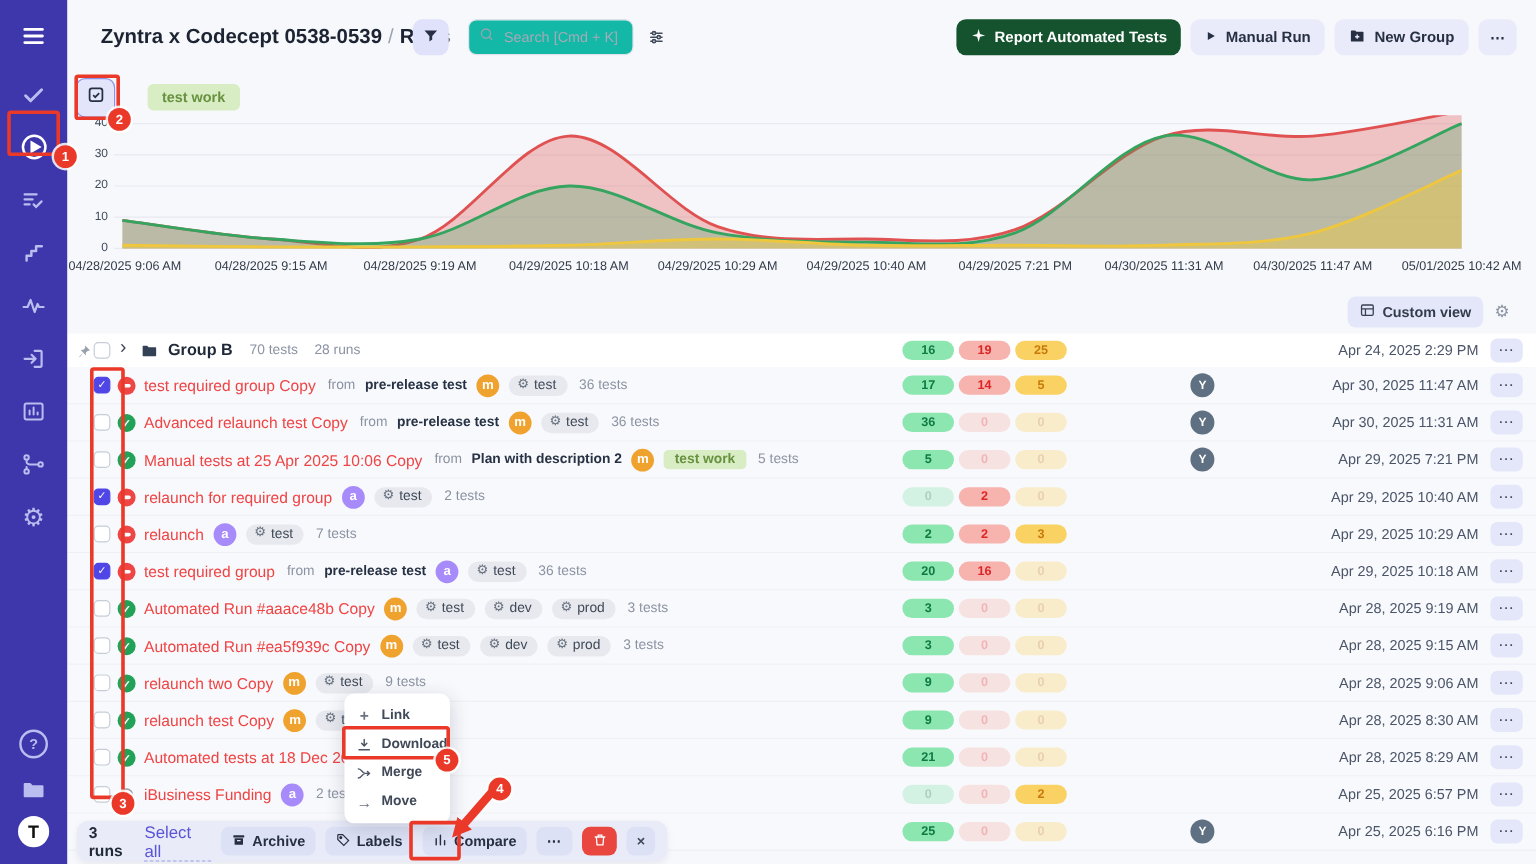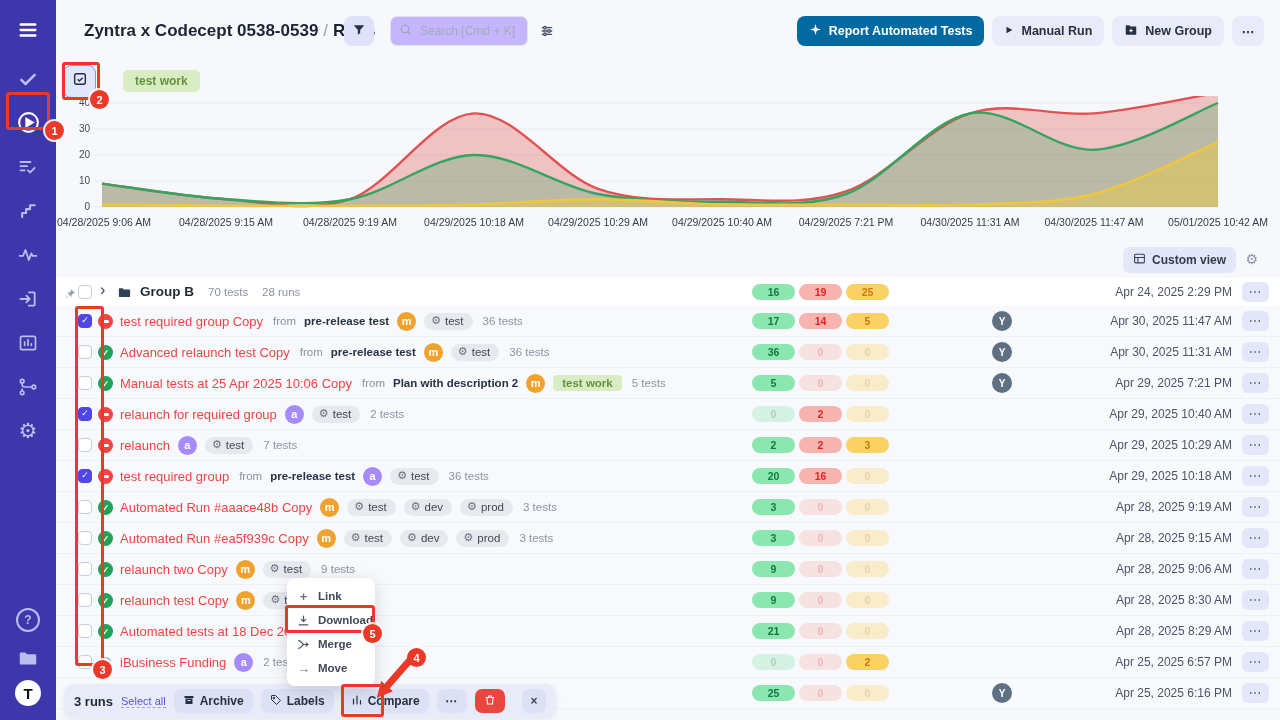--- a/index.html
+++ b/index.html
@@ -15,29 +15,29 @@
   .sb-logo{width:26px;height:26px;border-radius:50%;background:#ffffff;color:#111111;font-weight:700;font-size:15px;
     display:flex;align-items:center;justify-content:center;margin-bottom:14px;}
   .sb-help{width:20px;height:20px;border-radius:50%;border:2px solid #b9bdf0;color:#b9bdf0;font-size:12px;font-weight:700;
     display:flex;align-items:center;justify-content:center;}
 
   
   .header-title{position:absolute;left:84px;top:21px;font-size:17px;font-weight:700;color:#1c2433;z-index:5;white-space:nowrap;}
   .title-sep{color:#9aa3b2;font-weight:400;padding:0 5px;}
   .btn-funnel{position:absolute;left:344px;top:16px;width:30px;height:30px;background:#dfe2fa;border-radius:8px;
     display:flex;align-items:center;justify-content:center;z-index:5;border:none;cursor:pointer;}
-  .search-wrap{position:absolute;left:390px;top:16px;width:138px;height:30px;background:#c4b5fd;border:1px solid #e0e4ea;
+  .search-wrap{position:absolute;left:390px;top:16px;width:138px;height:30px;background:#14b8a6;border:1px solid #e0e4ea;
     border-radius:7px;display:flex;align-items:center;padding:0 8px;box-sizing:border-box;gap:6px;z-index:5;}
   .search-wrap input{border:0;outline:0;width:100%;font-size:12px;color:#333;background:transparent;font-family:inherit;}
   .search-wrap input::placeholder{color:#a2abb8;}
   .btn-sliders{position:absolute;left:539px;top:23px;z-index:5;background:none;border:none;cursor:pointer;padding:0;}
   .header-actions{position:absolute;right:16px;top:16px;display:flex;gap:8px;z-index:5;}
   .btn{height:30px;border-radius:8px;display:flex;align-items:center;gap:7px;padding:0 12px;font-size:12.5px;font-weight:700;
     color:#273042;background:#e9ebfa;border:none;font-family:inherit;cursor:pointer;white-space:nowrap;}
-  .btn.primary{background:#0369a1;color:#ffffff;}
+  .btn.primary{background:#14532d;color:#ffffff;}
   .btn.icon-only{width:32px;padding:0;justify-content:center;}
 
   
   .tabs{position:absolute;left:63px;top:63px;height:36px;display:flex;align-items:center;gap:27px;z-index:5;}
   .tab-check{width:33px;height:33px;background:#e3e6fb;border:1px solid #8d93e8;border-radius:8px;
     display:flex;align-items:center;justify-content:center;cursor:pointer;box-sizing:border-box;}
   #tabs-labels{display:flex;gap:27px;}
   .tab{font-size:13px;font-weight:600;color:#4b5563;cursor:pointer;}
   .tab-badge{background:#d9edc4;color:#67913f;font-size:12px;font-weight:600;padding:4px 12px;border-radius:5px;}
 
@@ -95,21 +95,21 @@
   .gr-chev{position:absolute;left:44px;top:3px;font-size:16px;color:#374151;cursor:pointer;}
   .gr-folder{position:absolute;left:61px;top:7px;}
   .gr-name{position:absolute;left:84px;top:6px;font-size:13.5px;font-weight:700;color:#1f2937;cursor:pointer;}
   .gr-meta1{position:absolute;left:152px;top:8px;font-size:11.5px;color:#8b93a2;}
   .gr-meta2{position:absolute;left:206px;top:8px;font-size:11.5px;color:#8b93a2;}
 
   
   .selection-bar{position:absolute;left:64px;top:684px;width:492px;height:34px;background:#e9ebf8;border-radius:10px;
     display:flex;align-items:center;gap:8px;padding:0 10px;box-sizing:border-box;z-index:20;box-shadow:0 2px 6px rgba(40,50,90,.08);}
   .sel-count{font-size:13px;font-weight:700;color:#1f2937;}
-  .sel-all{font-size:11px;color:#5a54d6;border-bottom:1px dashed #9aa0e8;cursor:pointer;text-align:right;}
+  .sel-all{font-size:14px;color:#5a54d6;border-bottom:1px dashed #9aa0e8;cursor:pointer;}
   .sbtn{height:24px;background:#dde1f5;border-radius:7px;display:flex;align-items:center;gap:5px;padding:0 9px;
     font-size:12px;font-weight:700;color:#273042;border:none;font-family:inherit;cursor:pointer;}
   .sbtn.dots{width:30px;padding:0;justify-content:center;letter-spacing:1px;}
   .sbtn.danger{background:#e8463f;width:30px;padding:0;justify-content:center;}
   .sbtn.close{margin-left:auto;width:24px;padding:0;justify-content:center;font-size:12px;color:#3f4957;}
 
   
   .menu{position:absolute;left:287px;top:578px;width:88px;background:#fff;border-radius:8px;
     box-shadow:0 4px 16px rgba(30,40,70,.18);padding:6px 0;z-index:30;}
   .mi{height:24px;display:flex;align-items:center;gap:8px;padding:0 10px;font-size:11.5px;color:#3f4957;font-weight:600;cursor:pointer;}

